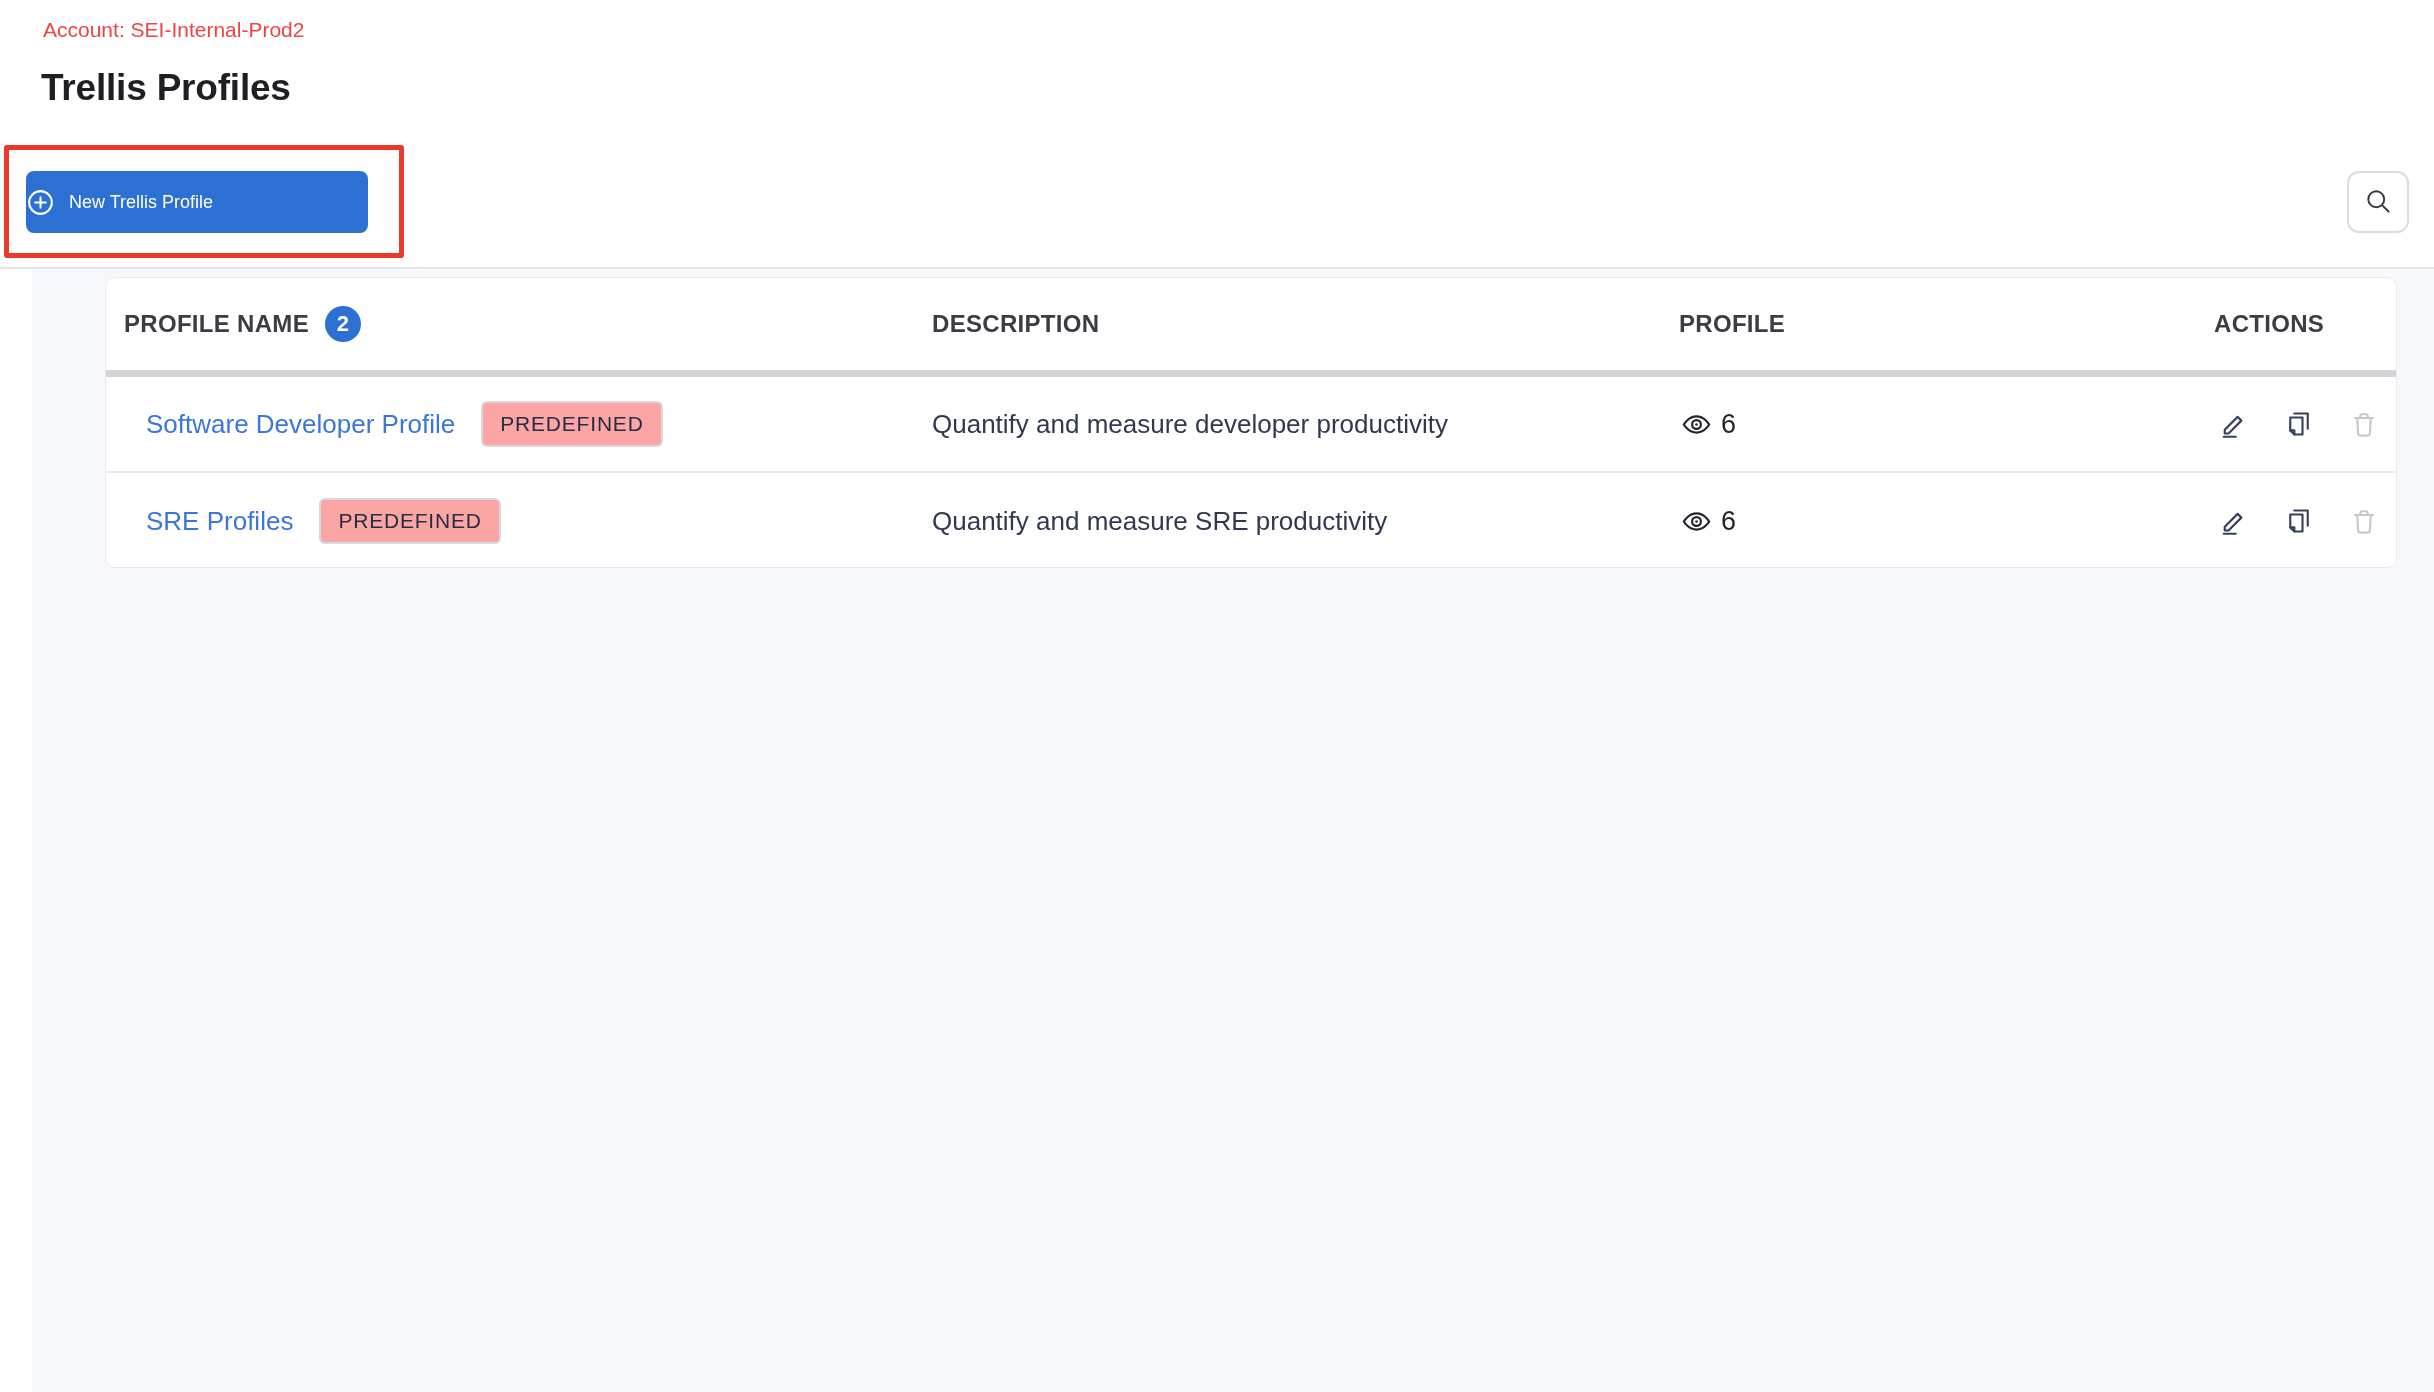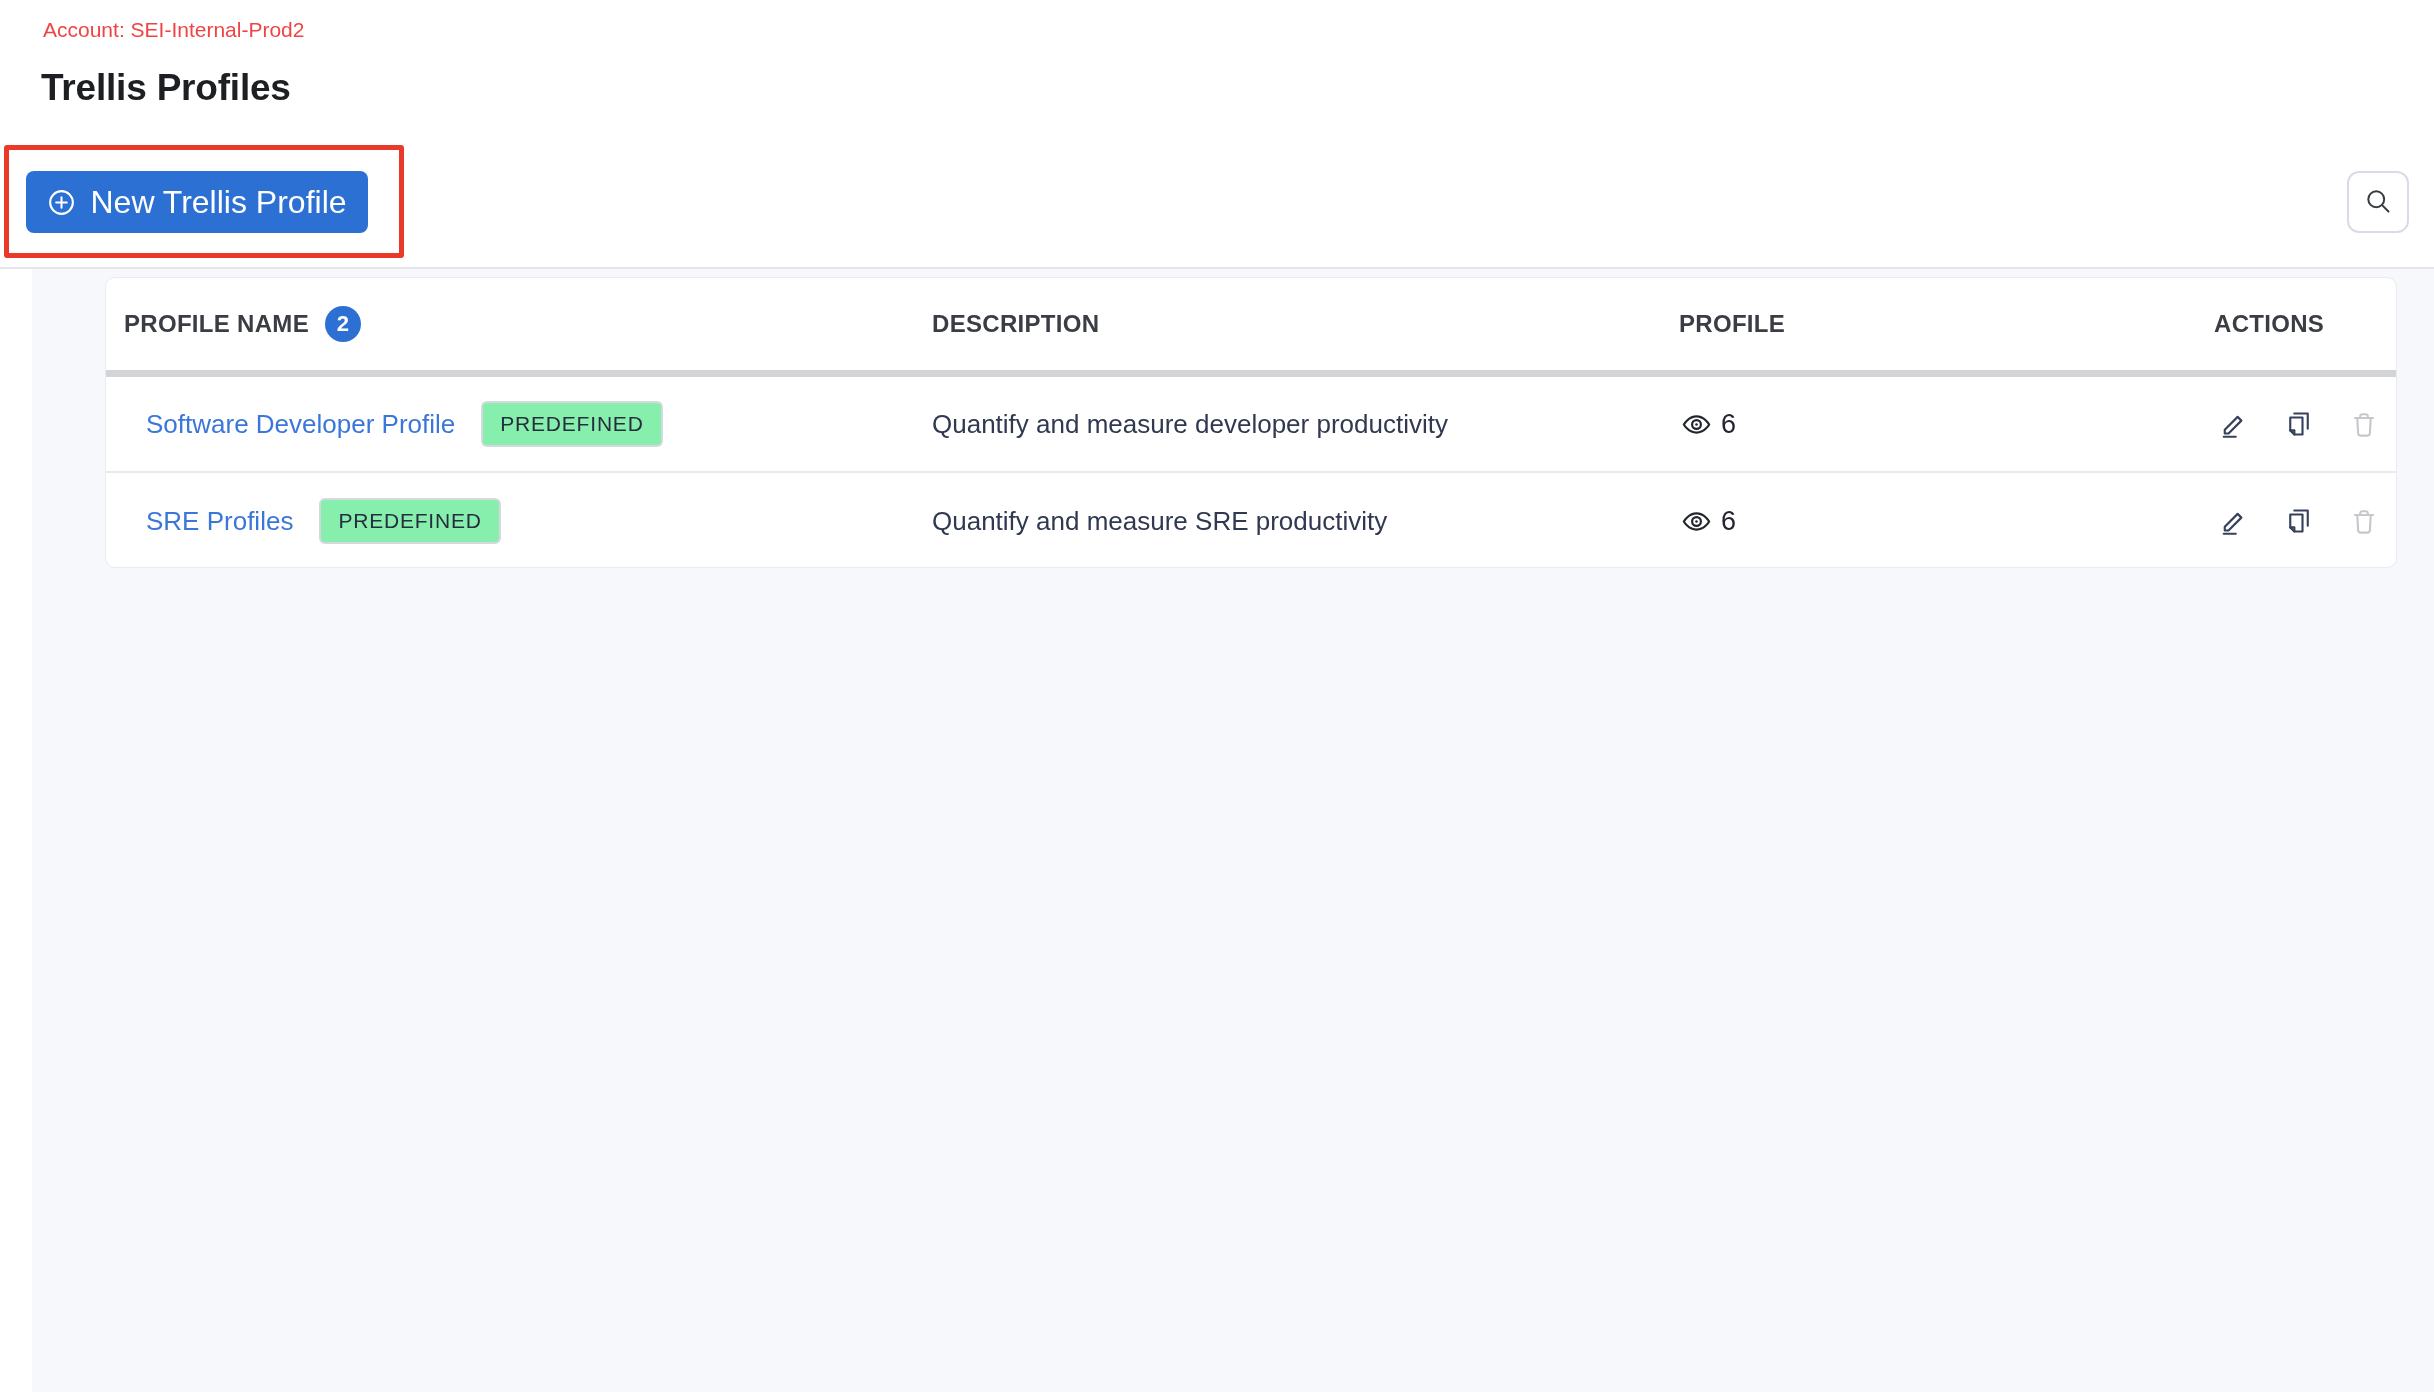--- a/index.html
+++ b/index.html
@@ -24,22 +24,22 @@
 
   
   .annotation-box {
     position: absolute; left: 4px; top: 145px; width: 400px; height: 113px;
     border: 5px solid #e8392b; border-radius: 3px;
     pointer-events: none;
   }
   .new-profile-btn {
     position: absolute; left: 26px; top: 171px; width: 342px; height: 62px;
     background: #2d70d3; border: none; border-radius: 8px;
-    color: #ffffff; font-size: 32px; font-family: inherit;
-    display: flex; align-items: center; justify-content: center; gap: 14px;
+    color: #ffffff; font-size: 18px; font-family: inherit;
+    display: flex; align-items: center; gap: 14px;
     cursor: pointer;
   }
   .new-profile-btn svg { display: block; }
   .search-btn {
     position: absolute; left: 2347px; top: 171px; width: 62px; height: 62px;
     background: #ffffff; border: 2px solid #d9dce6; border-radius: 12px;
     display: flex; align-items: center; justify-content: center;
     cursor: pointer; color: #383a42;
   }
   .toolbar-divider {
@@ -79,21 +79,21 @@
   .thick-divider { height: 7px; background: #d3d4d8; }
 
   .trow { height: 96px; }
   .trow.with-border { border-bottom: 2px solid #e9eaee; }
   .cell-name { padding-left: 40px; display: flex; align-items: center; gap: 26px; }
   .profile-link {
     font-size: 26px; color: #3b76d9; text-decoration: none; cursor: pointer;
   }
   .predefined-badge {
     font-size: 21px; font-weight: 500; letter-spacing: 0.8px; color: #272d41;
-    border: 2px solid #d5d8e0; background: #86efac; border-radius: 6px;
+    border: 2px solid #d5d8e0; background: #fca5a5; border-radius: 6px;
     padding: 9px 17px; display: inline-block;
   }
   .cell-desc { font-size: 26px; color: #303950; }
   .cell-factors {
     padding-left: 76px; display: flex; align-items: center; gap: 9px;
     font-size: 27px; color: #23262d;
   }
   .cell-factors svg { display: block; color: #23262d; }
   .cell-actions {
     display: flex; align-items: center; justify-content: flex-end;

